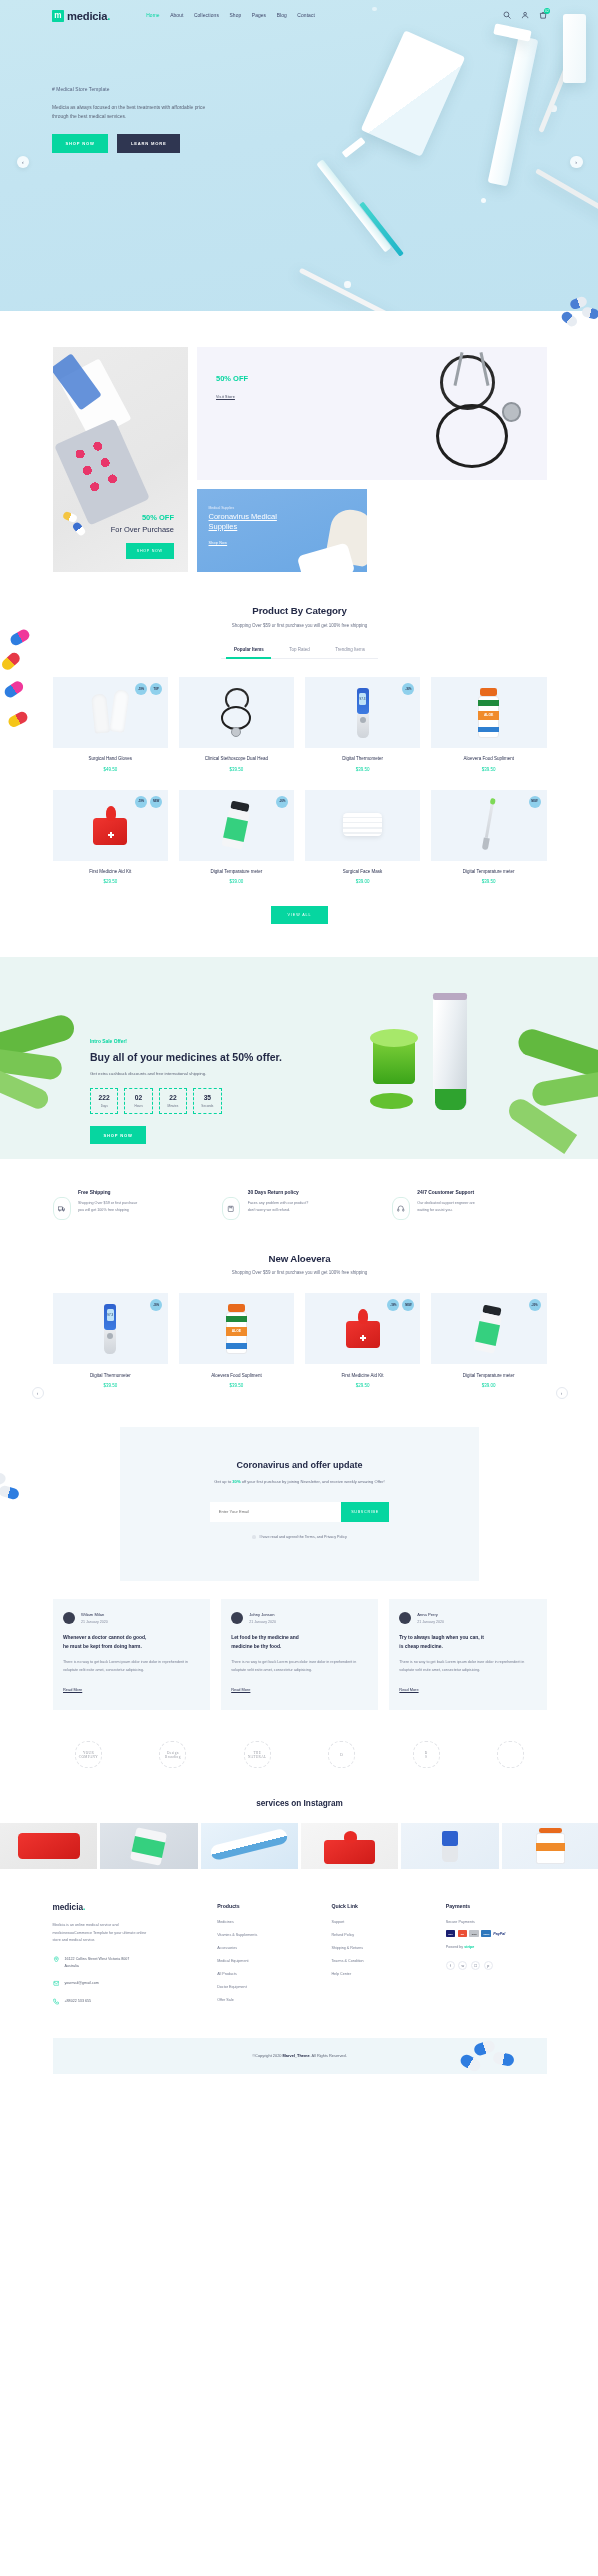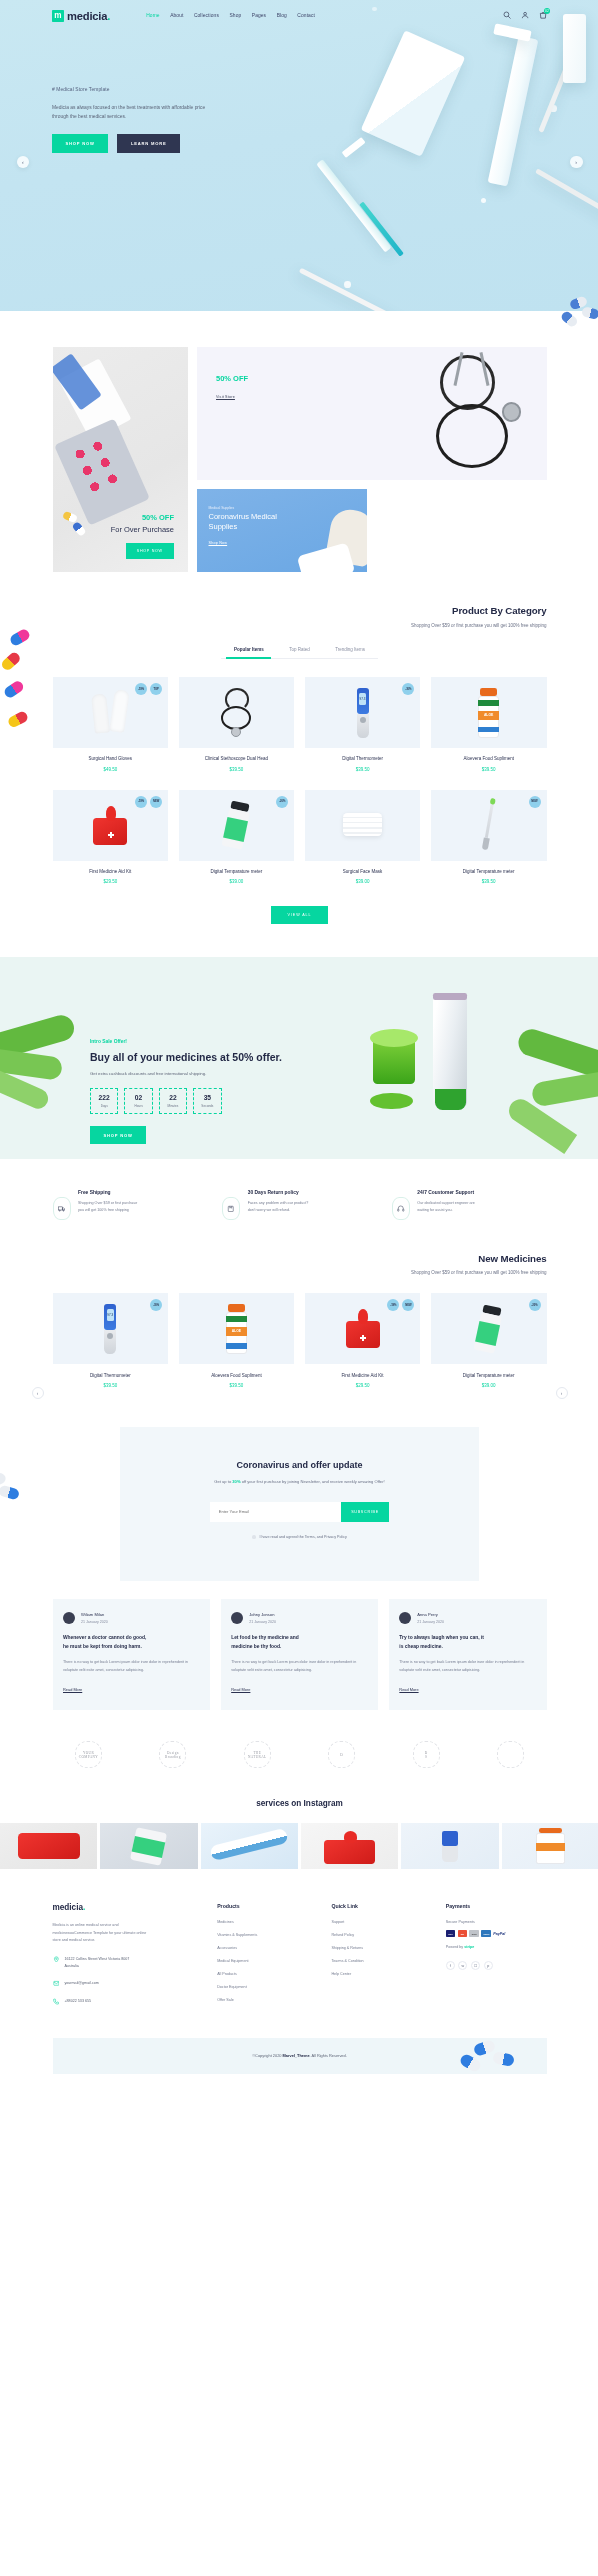--- a/index.html
+++ b/index.html
@@ -93,32 +93,32 @@
     overflow:hidden; display:flex; flex-direction:column;
     justify-content:flex-end; align-items:flex-end; padding:10.5px 12px;
   }
   .promo-corona {
     background:linear-gradient(160deg,#7fb3e8,#6aa7e4); position:relative;
     overflow:hidden; padding:16.5px 0 0 12px; color:#fff;
   }
   .off { color:#06d6a0; font-weight:bold; font-size:7.5px; margin-bottom:3px; }
   .promo-title { font-size:8.2px; line-height:1.35; color:#2b3150; font-weight:normal; }
   .promo-title.sm { font-size:7.5px; }
-  .promo-title.w { color:#fff; }
+  .promo-title.w { color:#fff;text-decoration:underline; }
   .tiny-label { font-size:3.4px; color:#e6eefb; margin-bottom:2.2px; }
   .visit {
     display:inline-block; font-size:3.7px; color:#3a4058; text-decoration:underline;
     margin-top:9px; letter-spacing:0.2px;
   }
   .visit.w { color:#fff; }
   .promo-shop { background:#06d6a0; color:#fff; font-size:3.7px; letter-spacing:0.7px;
     padding:6px 11.2px; margin-top:7.5px; display:inline-block; }
 
   
-  .sec-head { text-align:right; padding:33px 0 0; }
+  .sec-head { text-align:center; padding:33px 0 0; }
   .sec-head h2 { font-size:9.7px; font-weight:bold; color:#232946; letter-spacing:-0.1px; }
   .sec-head p { font-size:4.5px; color:#6a7186; margin-top:6.7px; }
 
   .tabs { display:flex; justify-content:center; gap:25.5px; margin-top:19.5px;
     border-bottom:0.7px solid #eceef3; width:157px; margin-left:auto; margin-right:auto;}
   .tab { font-size:4.5px; color:#8a8fa2; padding-bottom:6px; position:relative; }
   .tab.active { color:#2b3150; font-weight:bold; }
   .tab.active:after {
     content:""; position:absolute; left:-7.5px; right:-7.5px; bottom:-0.7px;
     height:1.5px; background:#06d6a0;
@@ -623,21 +623,21 @@
           </div>
         </div>
 
       </div>
     </div>
   </section>
 
   <section>
     <div class="container">
       <div class="sec-head">
-        <h2>New Medicines</h2>
+        <h2>New Aloevera</h2>
         <p>Shopping Over $59 or first purchase you will get 100% free shipping</p>
       </div>
       <div class="na-wrap">
         <div class="na-arrow l">‹</div>
         <div class="na-arrow r">›</div>
         <div class="prod-grid" id="grid-na">
     <div class="card">
       <div class="card-img">
         <div class="badges">
                   <span class="badge">-30%</span>

